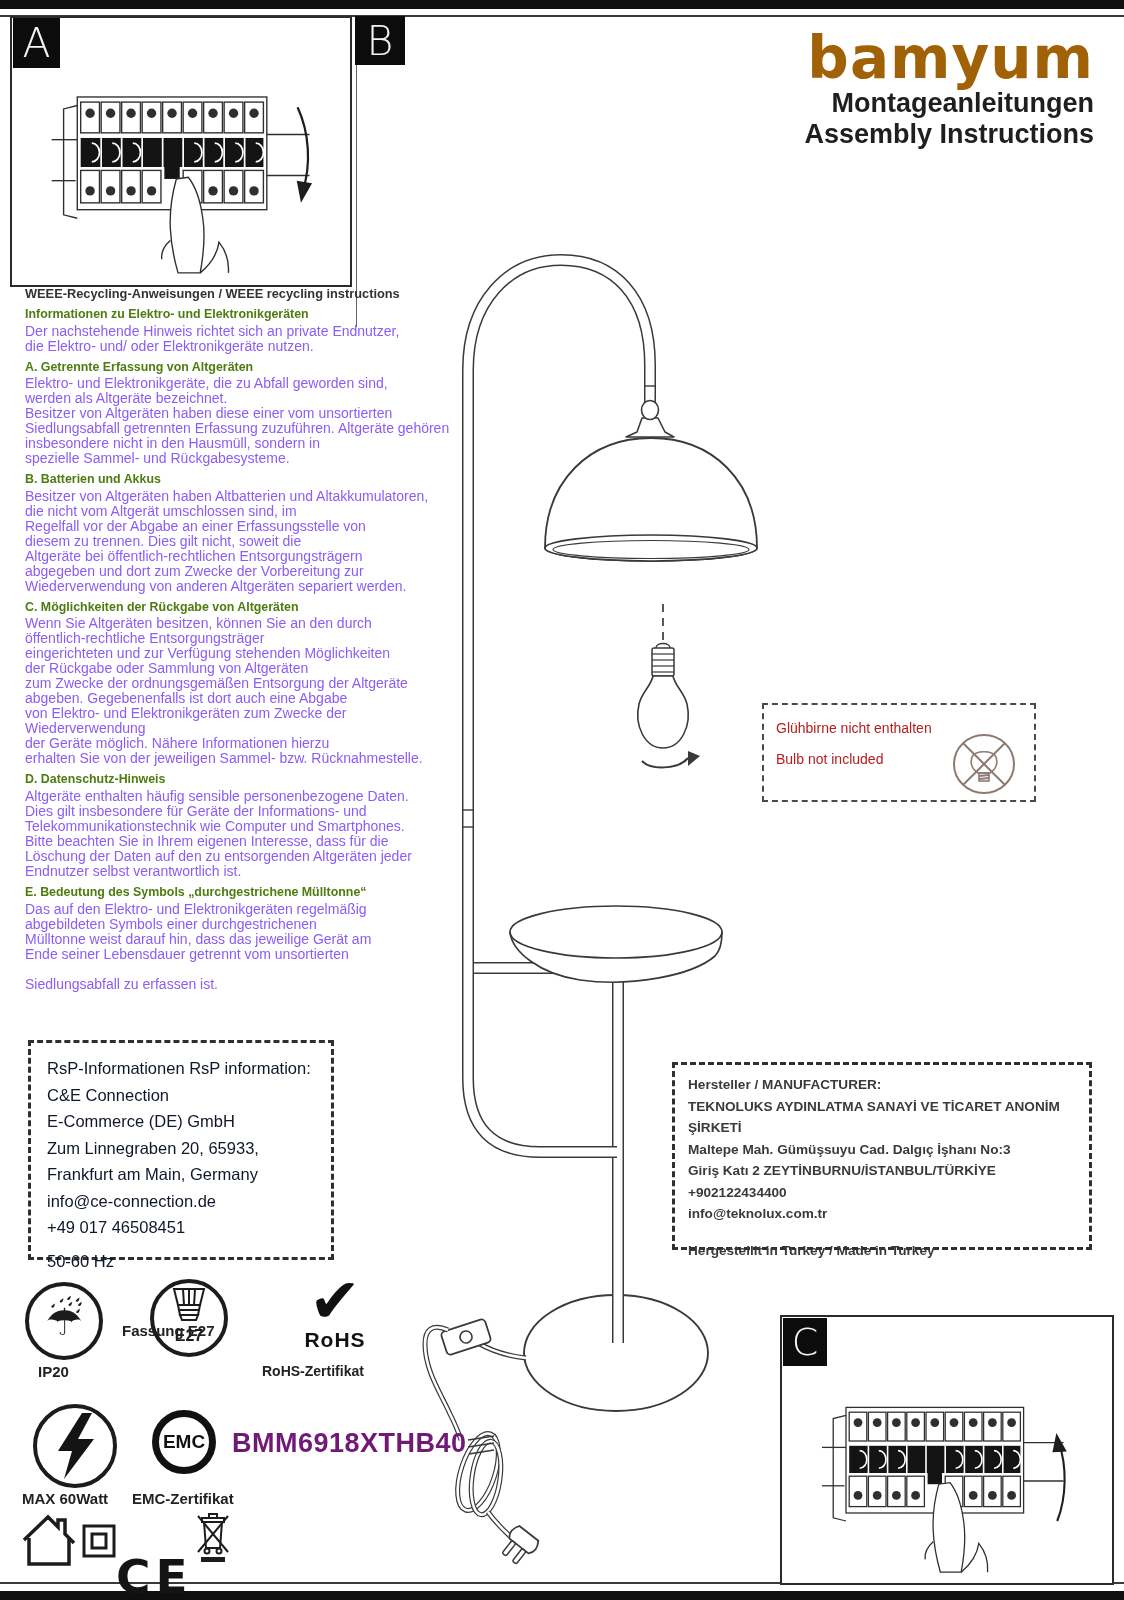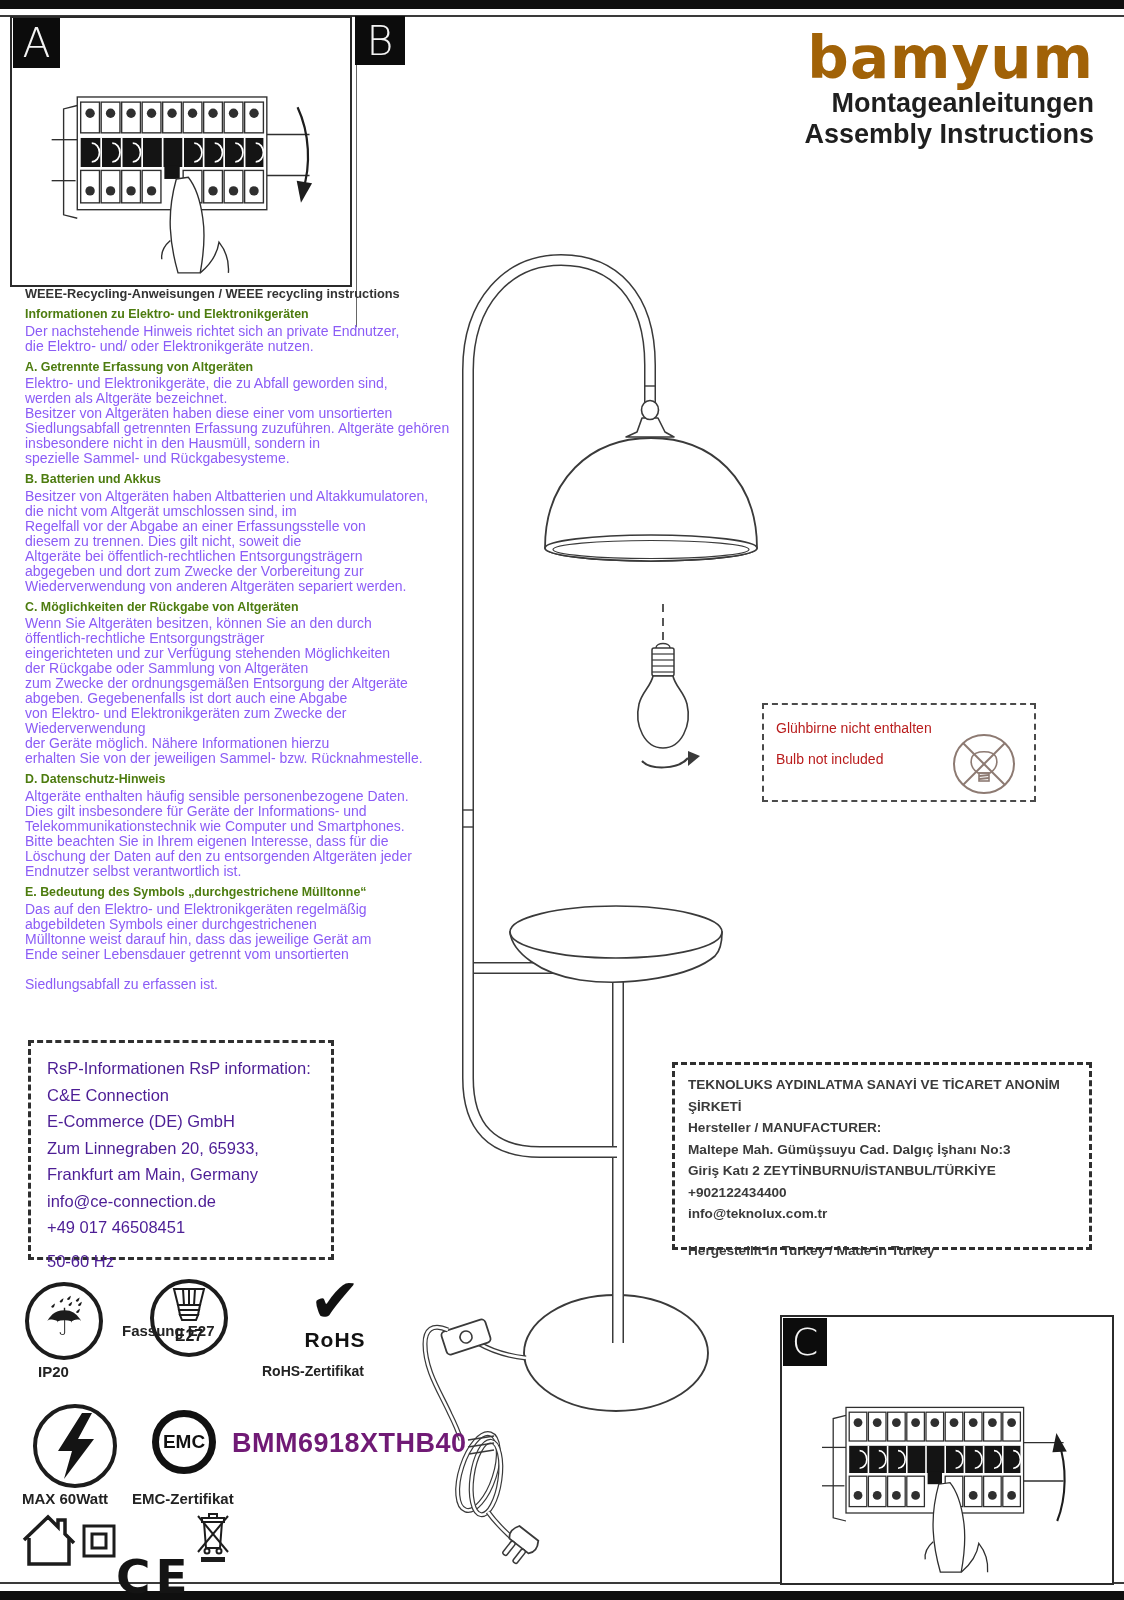--- a/index.html
+++ b/index.html
@@ -16,21 +16,21 @@
         color:#a16207;letter-spacing:1px;}
   .brand .sub{font-weight:700;font-size:27px;line-height:31px;color:#1f1f1f;}
   .weee{position:absolute;left:25px;top:287px;width:440px;}
   .weee h3{margin:0 0 3px 0;font-size:12.8px;line-height:14px;font-weight:700;color:#333;}
   .weee h4{margin:7px 0 2px 0;font-size:12.4px;line-height:13.6px;font-weight:700;color:#4d7c0f;}
   .weee p{margin:2px 0 0 0;font-size:14px;line-height:15px;color:#8b5cf6;white-space:pre-line;}
   .bulbnote{position:absolute;left:762px;top:703px;width:274px;height:99px;border:2px dashed #4a4a4a;
         box-sizing:border-box;padding:8px 12px;}
   .bulbnote .t{font-size:14px;line-height:31px;color:#b91c1c;font-weight:500;}
   .rsp{position:absolute;left:28px;top:1040px;width:306px;height:220px;border:3px dashed #2f2f2f;
-        box-sizing:border-box;padding:12px 16px;font-size:16.5px;line-height:26.5px;color:#4c1d95;font-weight:500;}
+        box-sizing:border-box;padding:12px 16px;font-size:16.5px;line-height:26.5px;color:#0f172a;font-weight:500;}
   .rsp .gap{margin-top:7px;}
   .mfr{position:absolute;left:672px;top:1062px;width:420px;height:188px;border:3px dashed #2f2f2f;
         box-sizing:border-box;padding:9px 13px;font-size:13.6px;line-height:21.5px;color:#3a3a3a;font-weight:700;}
   .mfr .footer{margin-top:15px;}
   .circo{position:absolute;border:4px solid #1c1c1c;border-radius:50%;background:#fff;display:flex;
         align-items:center;justify-content:center;box-sizing:border-box;}
   .certlabel{position:absolute;font-weight:700;font-size:15px;color:#222;white-space:nowrap;}
   .model{position:absolute;left:232px;top:1428px;font-weight:700;font-size:27px;color:#701a75;
         font-family:"Liberation Sans",sans-serif;letter-spacing:0.5px;}
   .rohswrap{position:absolute;left:280px;top:1272px;width:110px;text-align:center;color:#111;}
@@ -305,22 +305,22 @@
     <div>C&amp;E Connection</div>
     <div>E-Commerce (DE) GmbH</div>
     <div>Zum Linnegraben 20, 65933,</div>
     <div>Frankfurt am Main, Germany</div>
     <div>info@ce-connection.de</div>
     <div>+49 017 46508451</div>
     <div class="gap">50-60 Hz</div>
   </div>
 
   <div class="mfr">
+    <div>Hersteller / MANUFACTURER:</div>
     <div>TEKNOLUKS AYDINLATMA SANAYİ VE TİCARET ANONİM ŞİRKETİ</div>
-    <div>Hersteller / MANUFACTURER:</div>
     <div>Maltepe Mah. Gümüşsuyu Cad. Dalgıç İşhanı No:3</div>
     <div>Giriş Katı 2 ZEYTİNBURNU/İSTANBUL/TÜRKİYE</div>
     <div>+902122434400</div>
     <div>info@teknolux.com.tr</div>
     <div class="footer">Hergestelllt in Turkey / Made in Turkey</div>
   </div>
 
   <div class="circo" style="left:25px;top:1282px;width:78px;height:78px;">
     <span class="umb">☔</span>
   </div>

